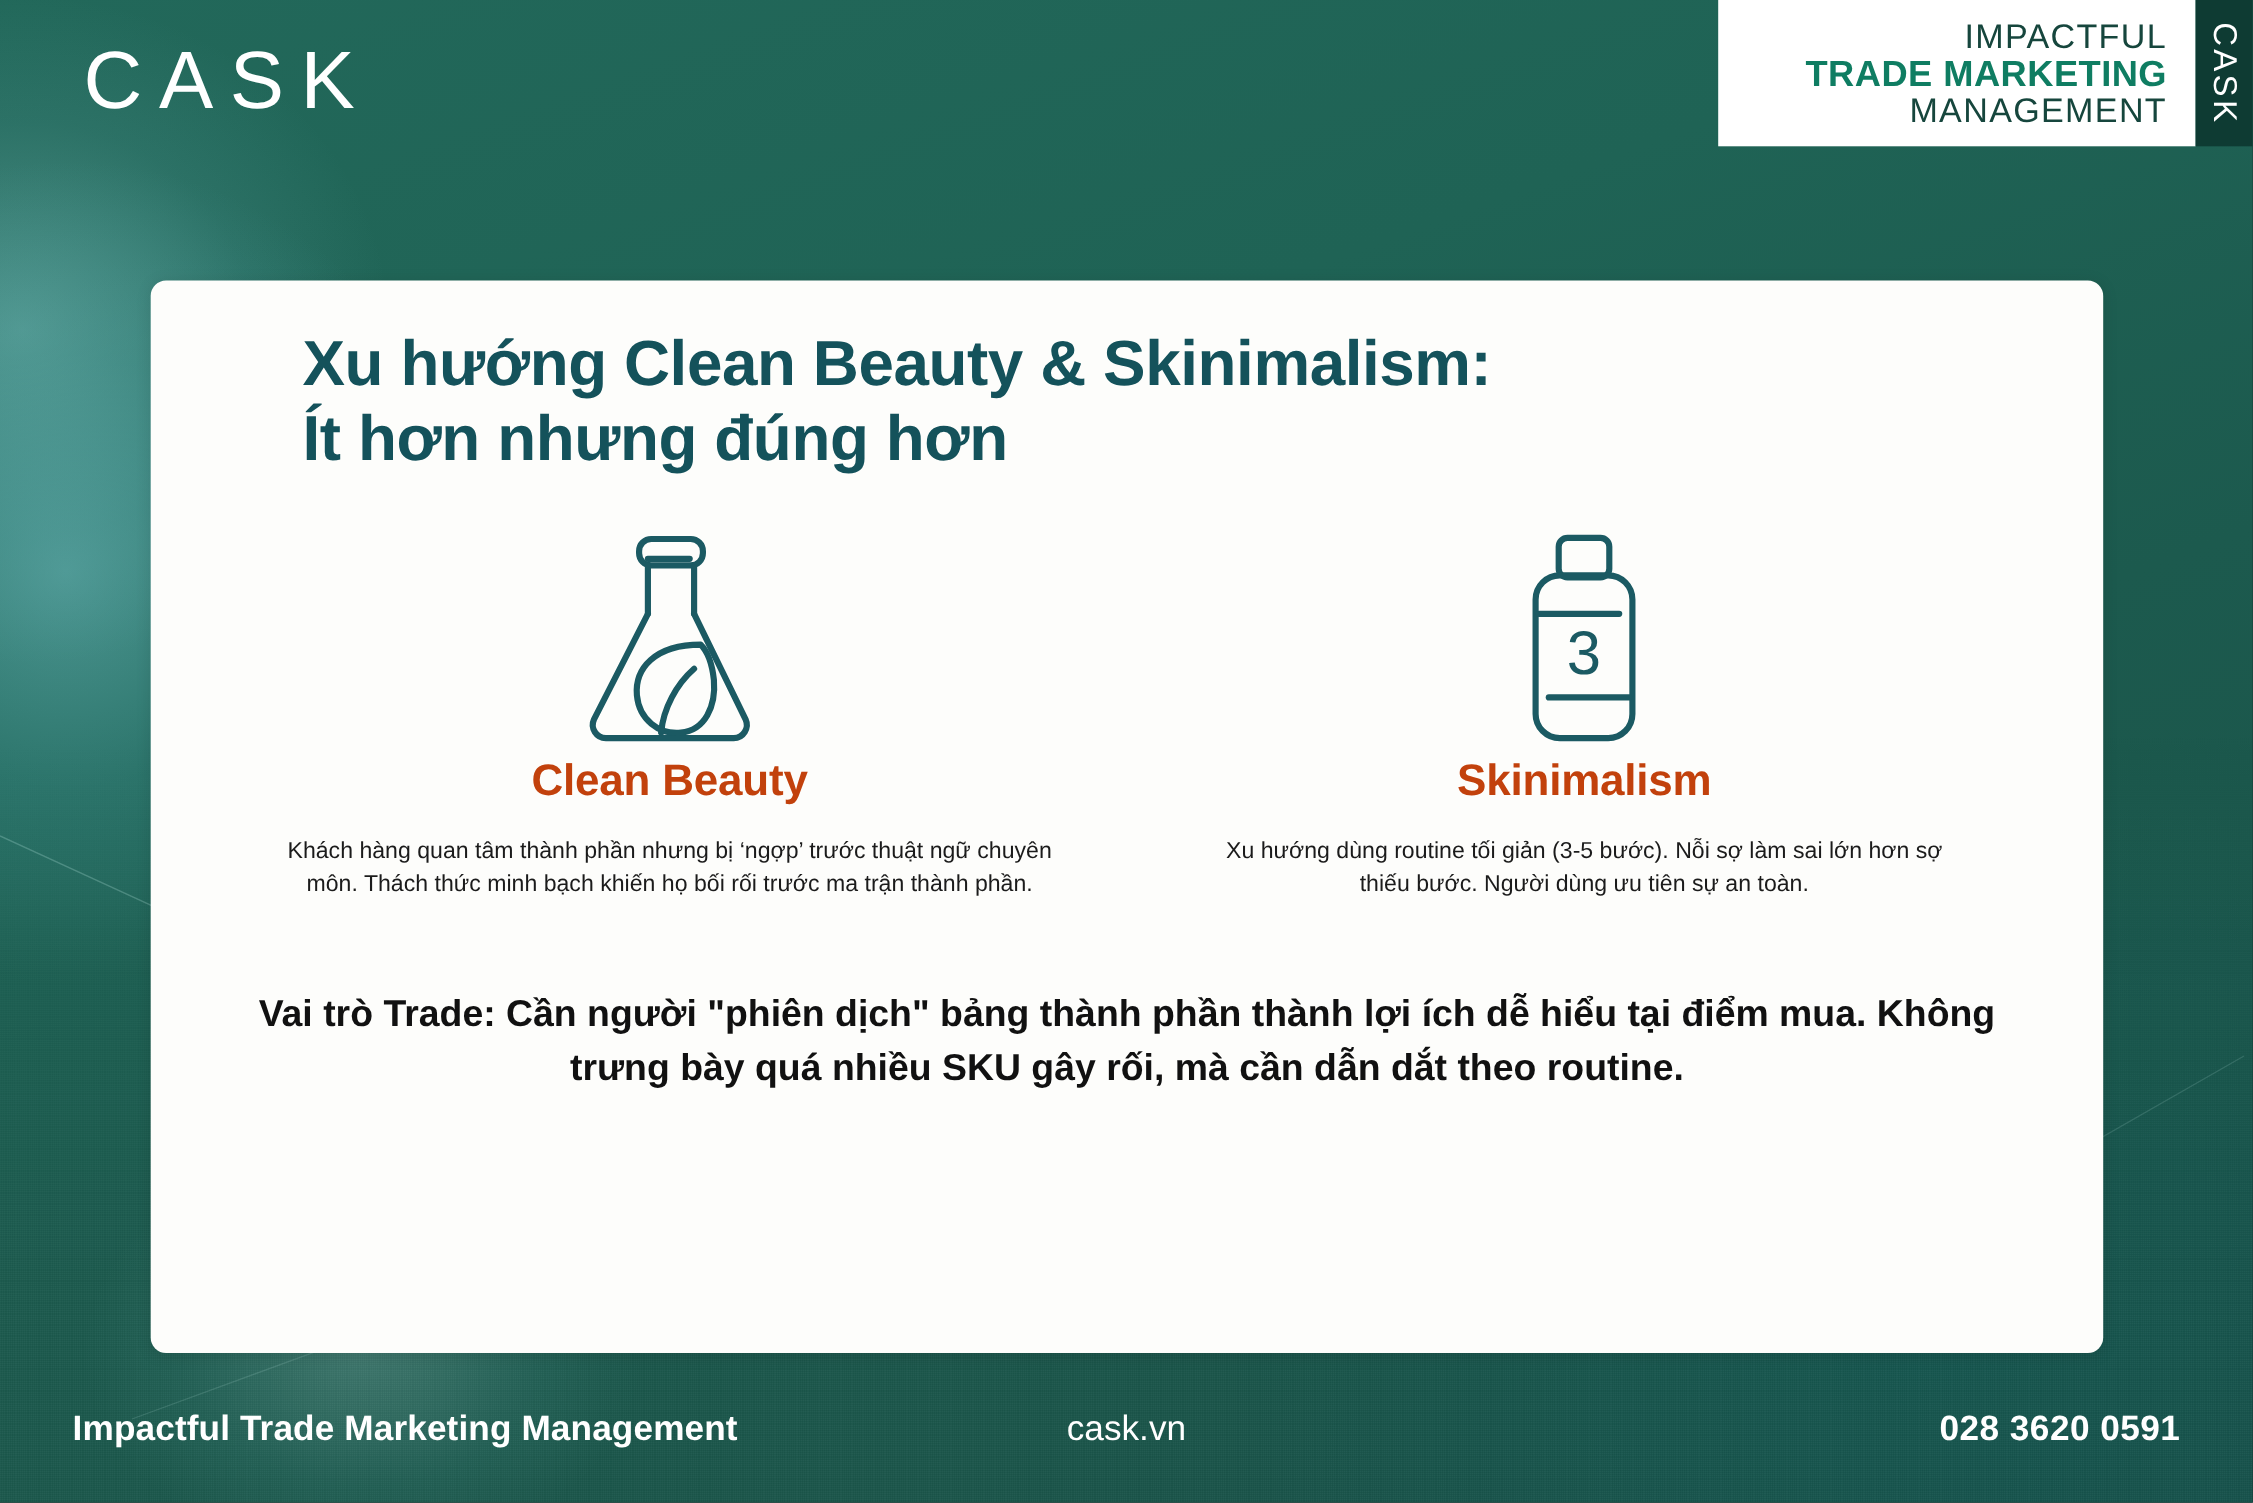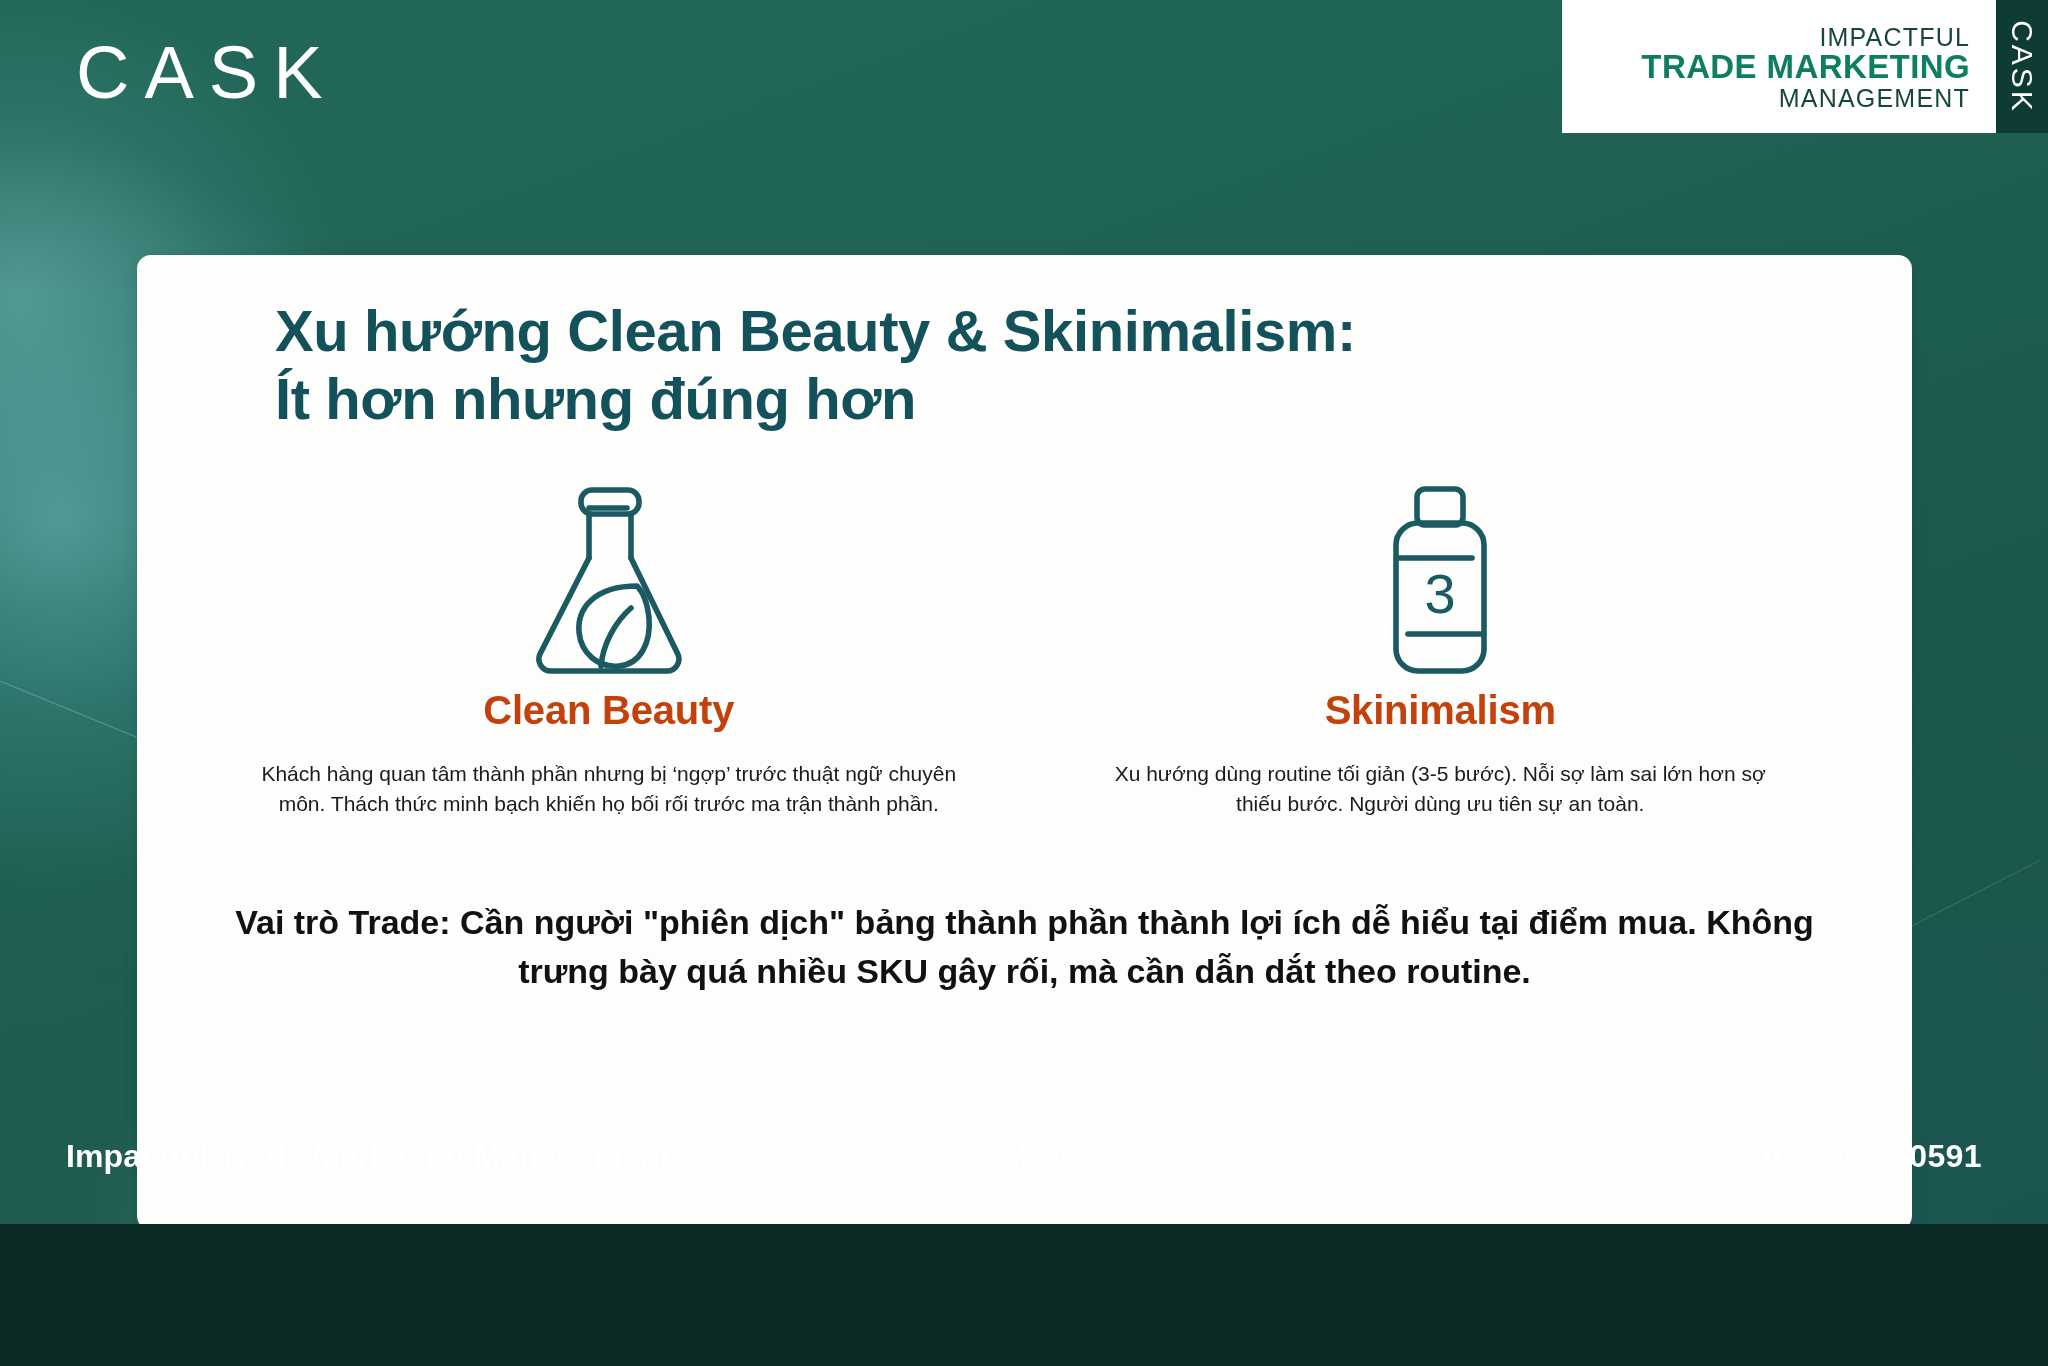--- a/index.html
+++ b/index.html
@@ -6,21 +6,21 @@
   html, body {
     margin: 0;
     padding: 0;
     background: #0c2b26;
   }
   * { box-sizing: border-box; }
 
   .slide {
     position: relative;
     width: 2048px;
-    height: 1224px;
+    height: 1366px;
     overflow: hidden;
     font-family: "Liberation Sans", sans-serif;
     background:
       radial-gradient(ellipse 520px 520px at 60px 520px, rgba(120,200,205,0.50) 0%, rgba(90,180,185,0.22) 38%, rgba(30,120,120,0.0) 72%),
       radial-gradient(ellipse 420px 380px at 20px 300px, rgba(150,215,215,0.40) 0%, rgba(120,190,195,0.12) 50%, rgba(30,120,120,0) 80%),
       radial-gradient(ellipse 300px 220px at 330px 1230px, rgba(190,230,225,0.22) 0%, rgba(120,190,185,0.08) 55%, rgba(30,120,120,0) 85%),
       radial-gradient(ellipse 900px 700px at 1750px 1200px, rgba(20,90,84,0.55) 0%, rgba(20,90,84,0.0) 72%),
       linear-gradient(160deg, #22685a 0%, #1f6355 32%, #1c5a4e 58%, #1b564b 78%, #18504a 100%);
   }
 
@@ -73,21 +73,21 @@
     width: 434px;
     padding: 14px 26px 12px 0;
     display: flex;
     flex-direction: column;
     align-items: flex-end;
     justify-content: center;
     line-height: 1.04;
   }
   .badge-l1, .badge-l3 {
     color: #16463d;
-    font-size: 25px;
+    font-size: 31px;
     font-weight: 400;
     letter-spacing: 1.2px;
   }
   .badge-l2 {
     color: #0f7d62;
     font-size: 33px;
     font-weight: 700;
     letter-spacing: .4px;
   }
   .badge-strip {

